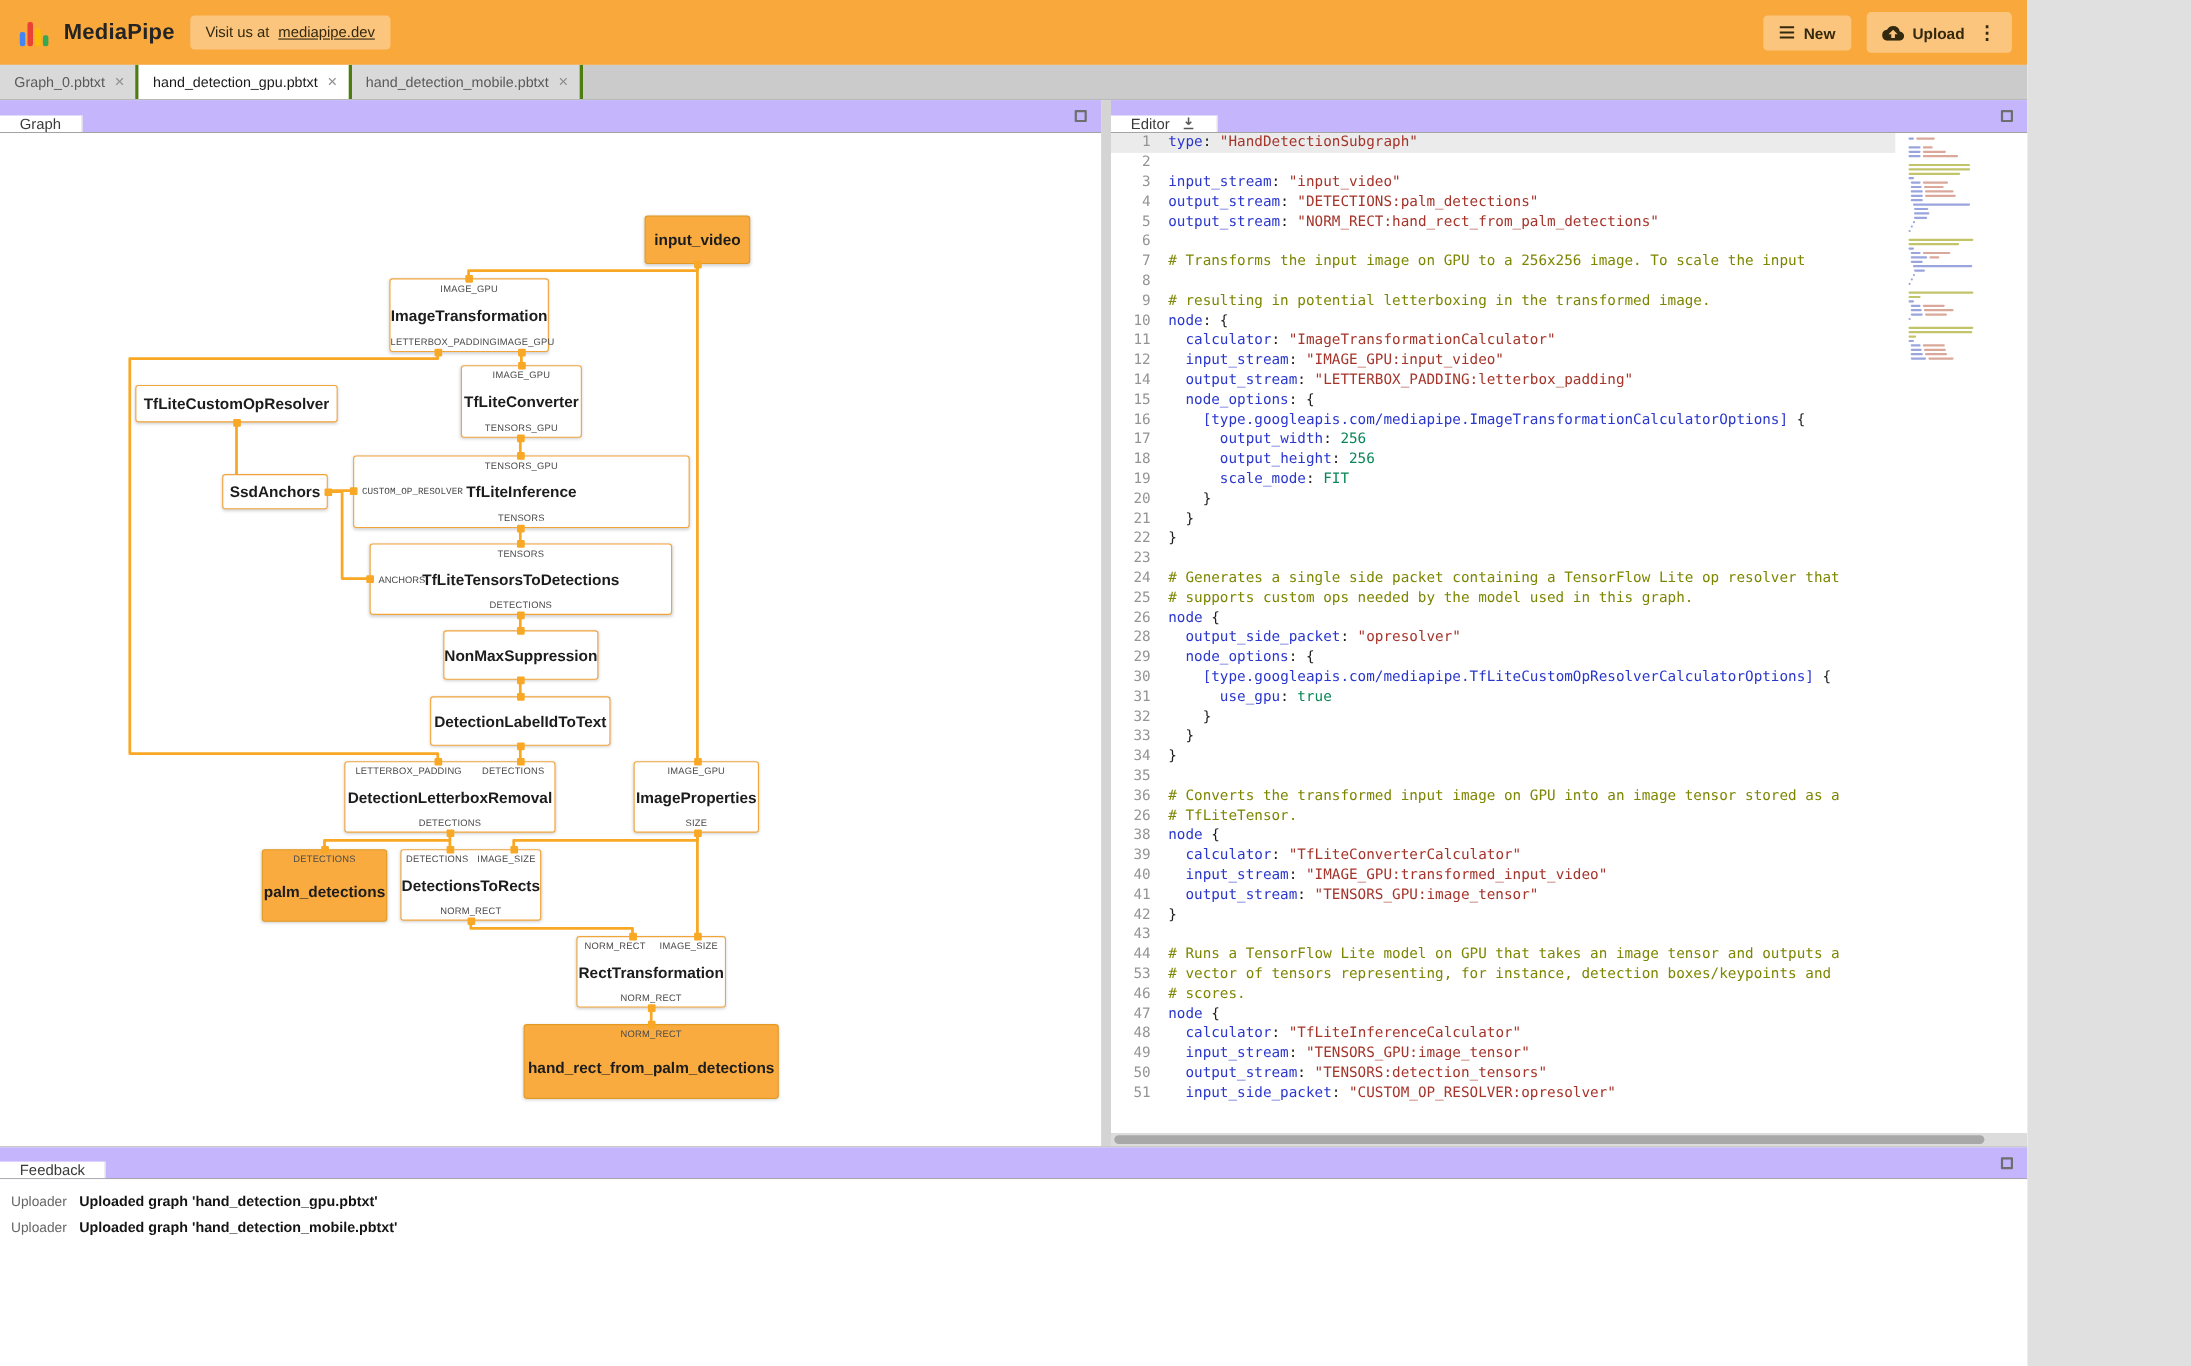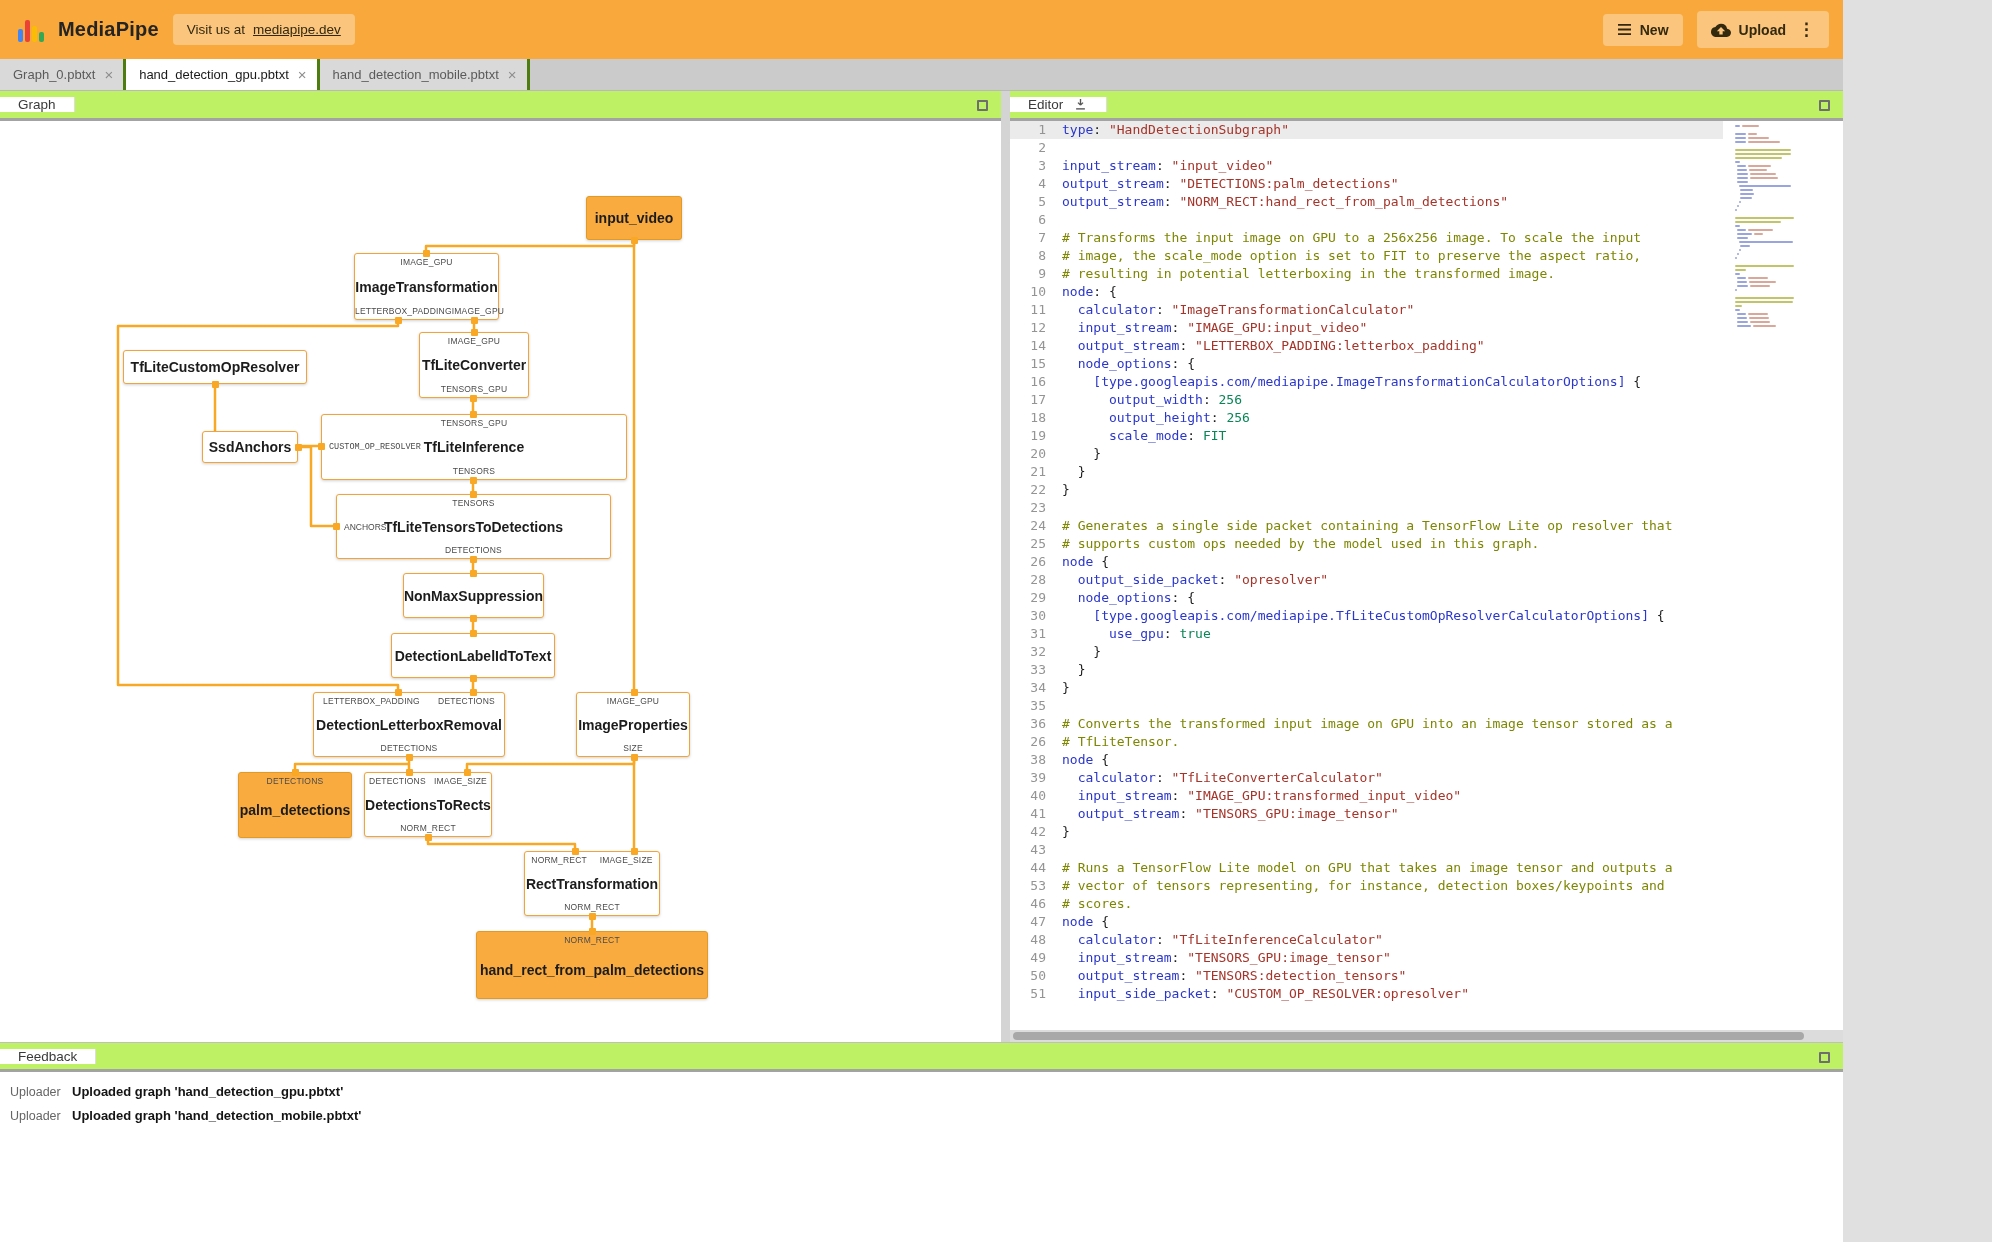--- a/index.html
+++ b/index.html
@@ -38,22 +38,22 @@
   }
   .ftab {
     display:flex; align-items:center; gap:9px; padding:0 10px 0 13px;
     background:#d9d9d9; border-right:3px solid #4d7c0f; font-size:13px; color:#5a5a5a; cursor:pointer;
   }
   .ftab.active { background:#fff; color:#1a1a1a; }
   .ftab-close { color:#8d8d8d; font-size:15px; line-height:1; }
 
   
   .pstrip {
-    position:absolute; left:0; right:0; top:0; height:30px; background:#bef264;
-    border-bottom:3px solid #a3a3a3; display:flex; align-items:center;
+    position:absolute; left:0; right:0; top:0; height:30px; background:#c4b5fd;
+    border-bottom:1px solid #a3a3a3; display:flex; align-items:flex-end;
   }
   .ptab {
     display:flex; align-items:center; gap:10px; padding:0 18px; background:#fff;
     font-size:13.5px; color:#3a3a3a; border-right:1px solid #ddd; cursor:pointer;
   }
   .popout {
     position:absolute; right:13px; top:9px; width:11px; height:11px;
     border:2px solid #6e6e6e; border-radius:1px; cursor:pointer;
   }
 
@@ -349,21 +349,21 @@
     </div>
     <div id="editor-body">
       <div id="code">
           <div class="crow cur"><span class="ln">1</span><span class="lc"><span class="tk-k">type</span>: <span class="tk-s">"HandDetectionSubgraph"</span></span></div>
           <div class="crow"><span class="ln">2</span><span class="lc"></span></div>
           <div class="crow"><span class="ln">3</span><span class="lc"><span class="tk-k">input_stream</span>: <span class="tk-s">"input_video"</span></span></div>
           <div class="crow"><span class="ln">4</span><span class="lc"><span class="tk-k">output_stream</span>: <span class="tk-s">"DETECTIONS:palm_detections"</span></span></div>
           <div class="crow"><span class="ln">5</span><span class="lc"><span class="tk-k">output_stream</span>: <span class="tk-s">"NORM_RECT:hand_rect_from_palm_detections"</span></span></div>
           <div class="crow"><span class="ln">6</span><span class="lc"></span></div>
           <div class="crow"><span class="ln">7</span><span class="lc"><span class="tk-c"># Transforms the input image on GPU to a 256x256 image. To scale the input</span></span></div>
-          <div class="crow"><span class="ln">8</span><span class="lc"><span class="tk-c"># image, the scale_mode option is set to FIT to preserve the aspect ratio,</span></span></div>
+          <div class="crow"><span class="ln">8</span></div>
           <div class="crow"><span class="ln">9</span><span class="lc"><span class="tk-c"># resulting in potential letterboxing in the transformed image.</span></span></div>
           <div class="crow"><span class="ln">10</span><span class="lc"><span class="tk-k">node</span>: {</span></div>
           <div class="crow"><span class="ln">11</span><span class="lc">  <span class="tk-k">calculator</span>: <span class="tk-s">"ImageTransformationCalculator"</span></span></div>
           <div class="crow"><span class="ln">12</span><span class="lc">  <span class="tk-k">input_stream</span>: <span class="tk-s">"IMAGE_GPU:input_video"</span></span></div>
           <div class="crow"><span class="ln">14</span><span class="lc">  <span class="tk-k">output_stream</span>: <span class="tk-s">"LETTERBOX_PADDING:letterbox_padding"</span></span></div>
           <div class="crow"><span class="ln">15</span><span class="lc">  <span class="tk-k">node_options</span>: {</span></div>
           <div class="crow"><span class="ln">16</span><span class="lc">    <span class="tk-k">[type.googleapis.com/mediapipe.ImageTransformationCalculatorOptions]</span> {</span></div>
           <div class="crow"><span class="ln">17</span><span class="lc">      <span class="tk-k">output_width</span>: <span class="tk-n">256</span></span></div>
           <div class="crow"><span class="ln">18</span><span class="lc">      <span class="tk-k">output_height</span>: <span class="tk-n">256</span></span></div>
           <div class="crow"><span class="ln">19</span><span class="lc">      <span class="tk-k">scale_mode</span>: <span class="tk-n">FIT</span></span></div>

